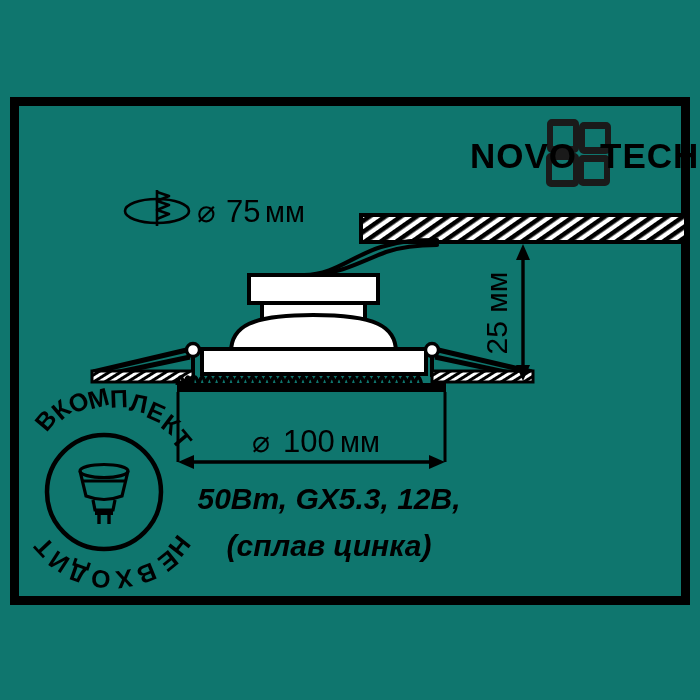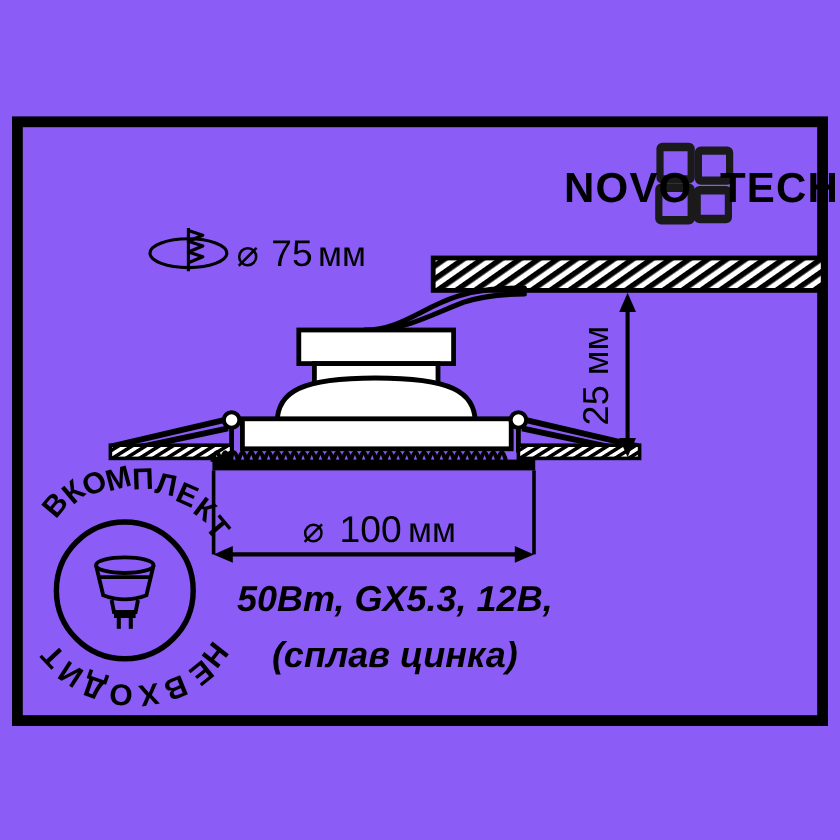--- a/index.html
+++ b/index.html
@@ -7,21 +7,21 @@
     padding: 0;
     background: #ffffff;
   }
   body {
     font-family: "Liberation Sans", sans-serif;
   }
   #page {
     position: relative;
     width: 700px;
     height: 700px;
-    background: #8b5cf6;
+    background: #0f766e;
     overflow: hidden;
   }
   #diagram-svg {
     position: absolute;
     left: 0;
     top: 0;
     display: block;
   }
   .txt {
     font-family: "Liberation Sans", sans-serif;

